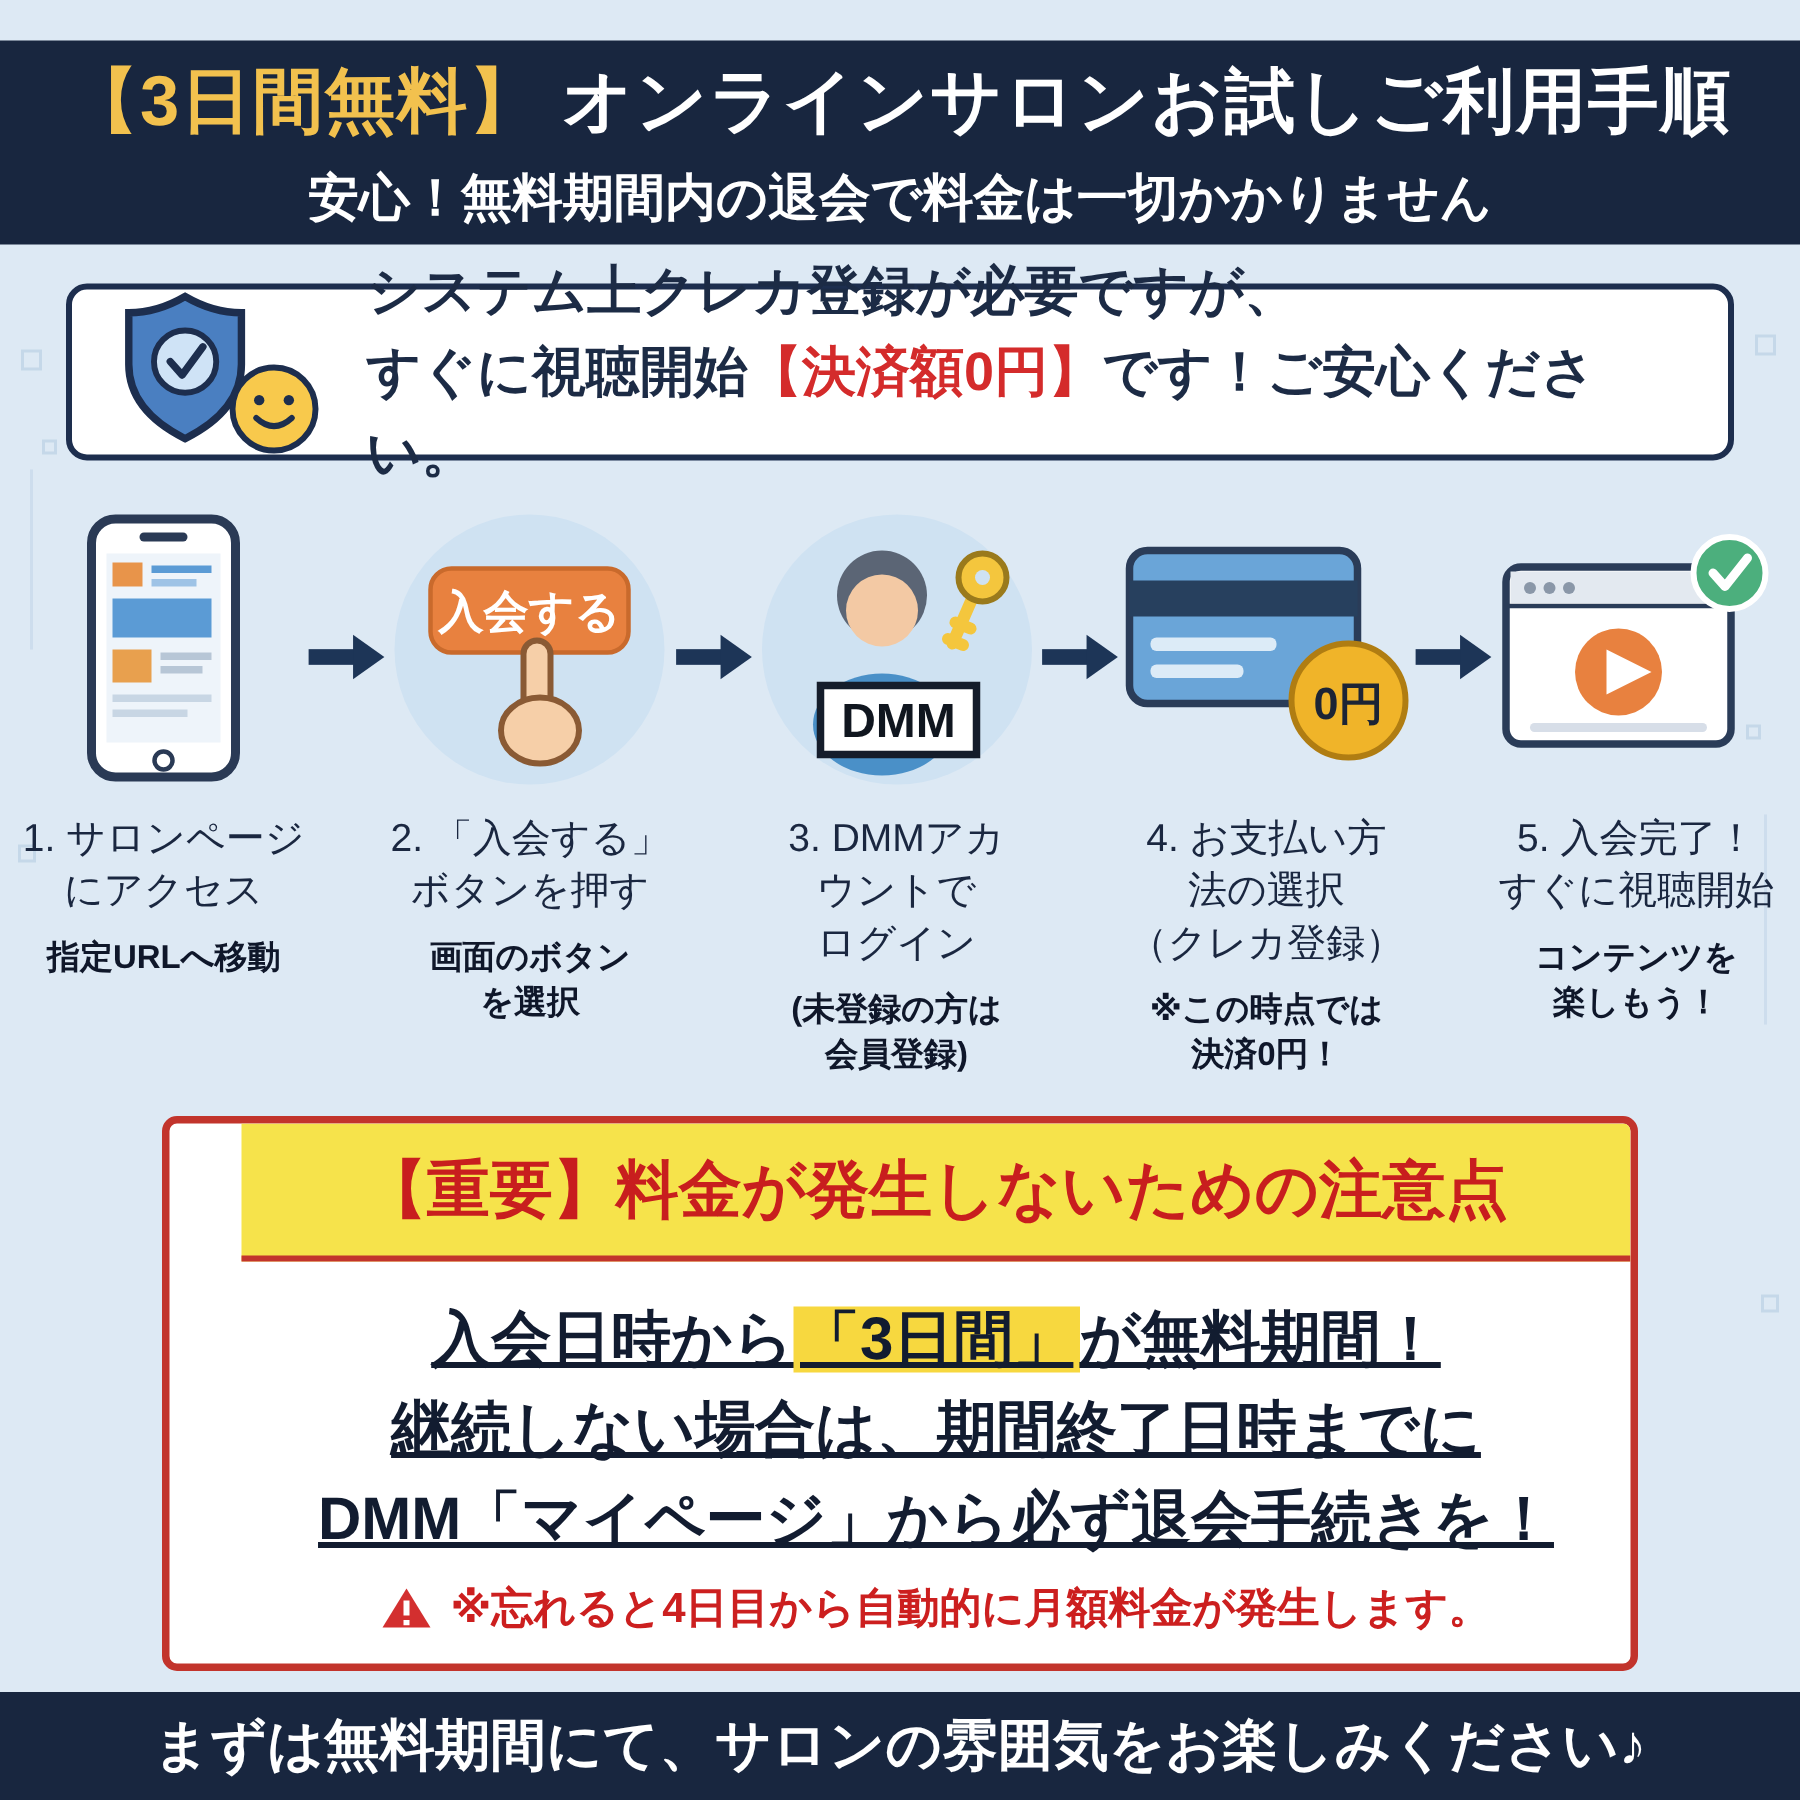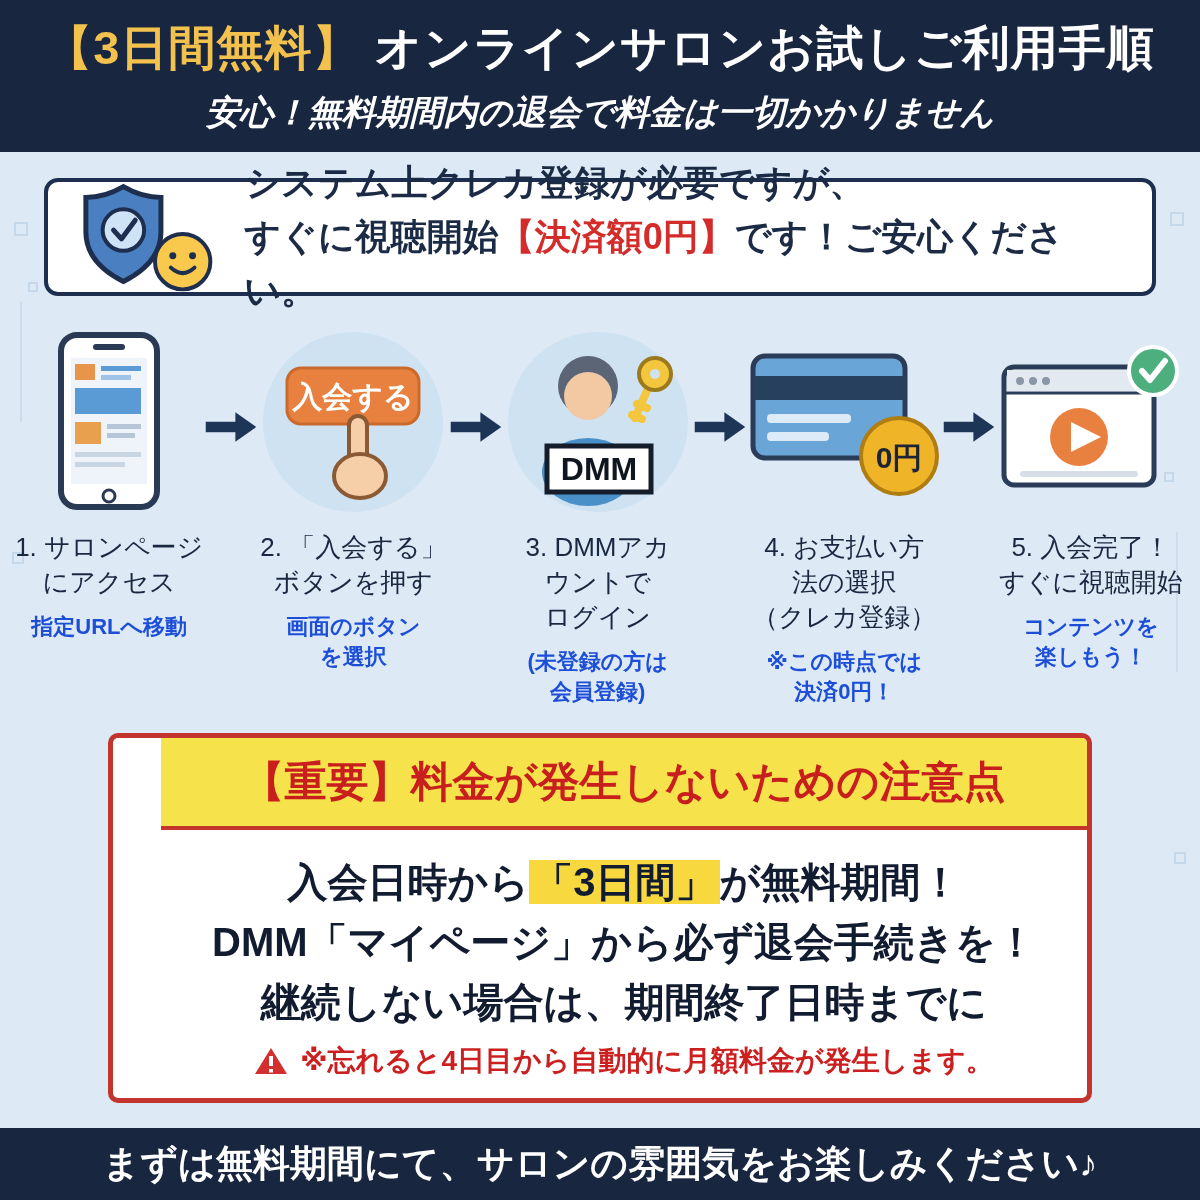--- a/index.html
+++ b/index.html
@@ -1,49 +1,49 @@
 <!DOCTYPE html>
 <html><head>
 <meta charset="utf-8">
 <style>
   * { margin:0; padding:0; box-sizing:border-box; }
   html,body { width:1200px; }
   body { font-family:"Liberation Sans","DejaVu Sans",sans-serif; }
   .page { width:1200px; height:1200px; background:#dde9f4; display:flex; flex-direction:column; overflow:hidden; position:relative; }
 
   
-  .top-band { background:#18263f; height:152px; flex:0 0 auto; display:flex; flex-direction:column; align-items:center; justify-content:center; gap:10px; }
+  .top-band { background:#18263f; height:136px; flex:0 0 auto; display:flex; flex-direction:column; align-items:center; justify-content:center; gap:10px;margin-top:27px; }
   .title-row { font-size:47px; font-weight:bold; letter-spacing:1px; white-space:nowrap; }
   .title-hl { color:#f2c14e; }
   .title-main { color:#ffffff; }
-  .subtitle { color:#ffffff; font-size:34px; font-weight:bold;font-style:italic; }
+  .subtitle { color:#ffffff; font-size:34px; font-weight:bold; }
 
   
   .body-area { flex:1 1 auto; position:relative; }
   .deco { position:absolute; border:2px solid #b9cfe4; opacity:.65; }
   .deco-line { position:absolute; background:#c3d6e8; opacity:.6; }
 
   
   .assurance-box { margin:26px 44px 0; background:#ffffff; border:4px solid #1d2e4e; border-radius:14px; height:118px; display:flex; align-items:center; padding:0 26px; gap:22px; position:relative; z-index:2; }
   .assurance-text { font-size:36px; font-weight:bold; color:#1c2b45; line-height:1.5; }
   .red-strong { color:#d42b2b; }
 
   
   .steps-row { margin:30px 14px 0; display:flex; align-items:flex-start; justify-content:space-between; position:relative; z-index:2; }
   .step { width:212px; text-align:center; }
   .icon-wrap { height:192px; display:flex; align-items:center; justify-content:center; }
   .step-title { margin-top:12px; font-size:26px; font-weight:normal; color:#1a2740; line-height:1.35; white-space:pre-line; }
-  .step-sub { margin-top:12px; font-size:22px; font-weight:bold; color:#1d4ed8; line-height:1.35; white-space:pre-line; }
+  .step-sub { margin-top:12px; font-size:22px; font-weight:bold; color:#0f172a; line-height:1.35; white-space:pre-line; }
   .arrow-cell { margin-top:80px; flex:0 0 auto; }
 
   
   .important-box { margin:26px 108px 0; background:#ffffff; border:5px solid #c2342c; border-radius:10px; overflow:hidden; position:relative; z-index:2;padding-left:48px; }
   .important-header { background:#f6e34b; border-bottom:4px solid #c2342c; color:#c81e1e; font-size:42px; font-weight:bold; text-align:center; padding:16px 10px; }
   .important-body { padding:22px 16px 18px; text-align:center; }
-  .imp-line { font-size:40px; font-weight:bold; color:#121c30; line-height:1.5; white-space:nowrap; }
+  .imp-line { font-size:40px; font-weight:bold; color:#121c30; line-height:1.5; white-space:nowrap;text-decoration:underline; }
   .hl-yellow { background:#f7d83f; padding:0 4px; }
   .warning-row { margin-top:10px; display:flex; align-items:center; justify-content:center; gap:12px; }
   .warning-text { color:#cc1f1f; font-size:28px; font-weight:bold; }
 
   
   .bottom-band { background:#18263f; height:72px; flex:0 0 auto; display:flex; align-items:center; justify-content:center; }
   .footer-text { color:#ffffff; font-size:37px; font-weight:bold; white-space:nowrap; }
 </style>
 </head>
 <body>
@@ -226,22 +226,22 @@
         <div class="step-sub">コンテンツを
 楽しもう！</div>
       </div>
 
     </section>
 
     <section class="important-box">
       <div class="important-header">【重要】料金が発生しないための注意点</div>
       <div class="important-body">
         <div class="imp-line"><span>入会日時から</span><span class="hl-yellow">「3日間」</span><span>が無料期間！</span></div>
+        <div class="imp-line">継続しない場合は、期間終了日時までに</div>
         <div class="imp-line">DMM「マイページ」から必ず退会手続きを！</div>
-        <div class="imp-line">継続しない場合は、期間終了日時までに</div>
         <div class="warning-row">
           <svg width="34" height="30" viewBox="0 0 34 30">
             <polygon points="17,2 33,28 1,28" fill="#d32f2f"></polygon>
             <rect x="15" y="10" width="4" height="10" fill="#ffffff"></rect>
             <rect x="15" y="23" width="4" height="3.5" fill="#ffffff"></rect>
           </svg>
           <span class="warning-text">※忘れると4日目から自動的に月額料金が発生します。</span>
         </div>
       </div>
     </section>

